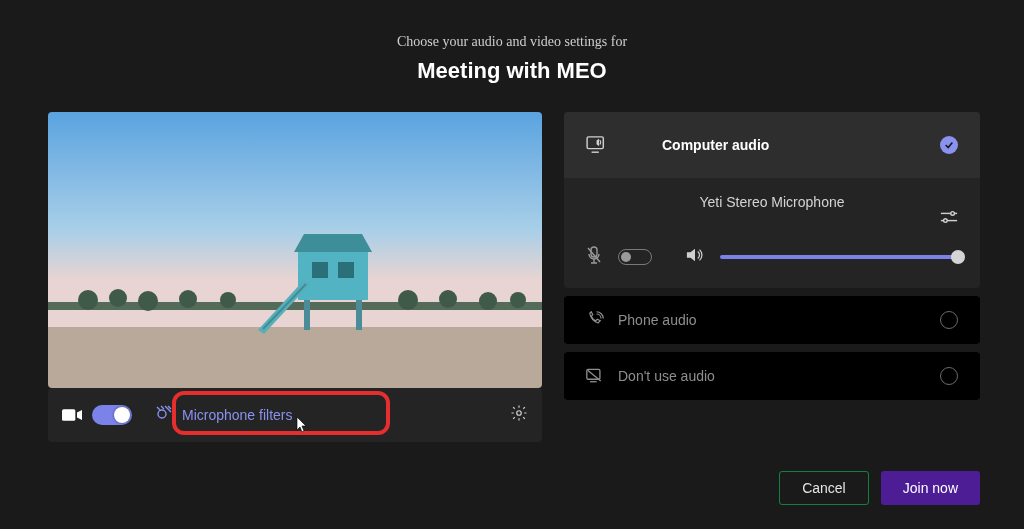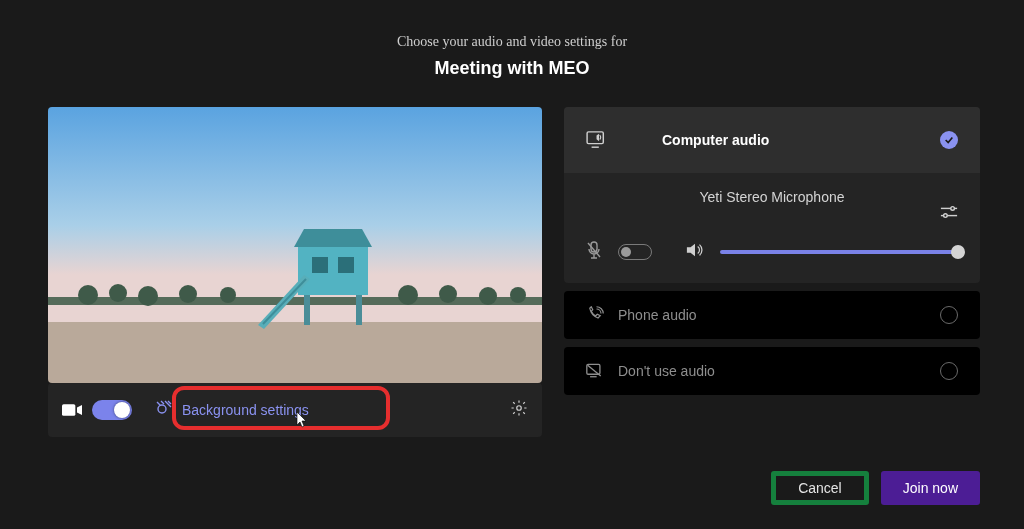--- a/index.html
+++ b/index.html
@@ -7,21 +7,21 @@
       width: 1024px; height: 529px;
       background: #1a1a1a;
       font-family: "Segoe UI", -apple-system, sans-serif;
       color: #e6e6e6;
       overflow: hidden;
       position: relative;
     }
 
     .header { text-align: center; padding-top: 34px; }
     .subtitle { font-size: 14px; color: #cfcfcf; font-weight: 400; font-family: Liberation Serif, serif; }
-    .title { font-size: 18px; font-weight: 700; color: #ffffff; margin-top: 8px; }
+    .title { font-size: 22px; font-weight: 700; color: #ffffff; margin-top: 8px; }
 
     .content {
       display: flex;
       gap: 22px;
       padding: 28px 44px 0 48px;
     }
 
     
     .left-panel { flex: 0 0 494px; }
     .video-preview {
@@ -173,21 +173,21 @@
     .btn {
       height: 34px;
       padding: 0 22px;
       border-radius: 3px;
       font-size: 14px;
       display:flex; align-items:center; justify-content:center;
       cursor:pointer;
     }
     .btn-secondary {
       background: transparent;
-      border: 5px solid #15803d;
+      border: 1px solid #15803d;
       color: #e4e4e4;
     }
     .btn-primary {
       background: #4c1d95;
       color: #fff;
       border: none;
     }
   </style>
 </head>
 <body>
@@ -250,21 +250,21 @@
         <div class="toggle">
             <div class="knob"></div>
           </div>
         <div class="bg-filters">
           <span>
             <svg width="16" height="16" viewBox="0 0 16 16" fill="none" stroke="#8a92f0" stroke-width="1.4">
               <circle cx="6" cy="9" r="4"></circle>
                 <path d="M1 2 L4 5 M5 1 L8 4 M9 1 L15 7 M12 1 L15 4"></path>
             </svg>
           </span>
-          <span class="bg-filters-text">Background settings</span>
+          <span class="bg-filters-text">Microphone filters</span>
         </div>
         <span class="gear">
           <svg width="18" height="18" viewBox="0 0 24 24" fill="none" stroke="currentColor" stroke-width="1.6">
               <circle cx="12" cy="12" r="3"></circle>
               <path d="M12 2v3M12 19v3M4.2 4.2l2.1 2.1M17.7 17.7l2.1 2.1M2 12h3M19 12h3M4.2 19.8l2.1-2.1M17.7 6.3l2.1-2.1"></path>
             </svg>
         </span>
       </div>
 
       <div class="red-box"></div>

